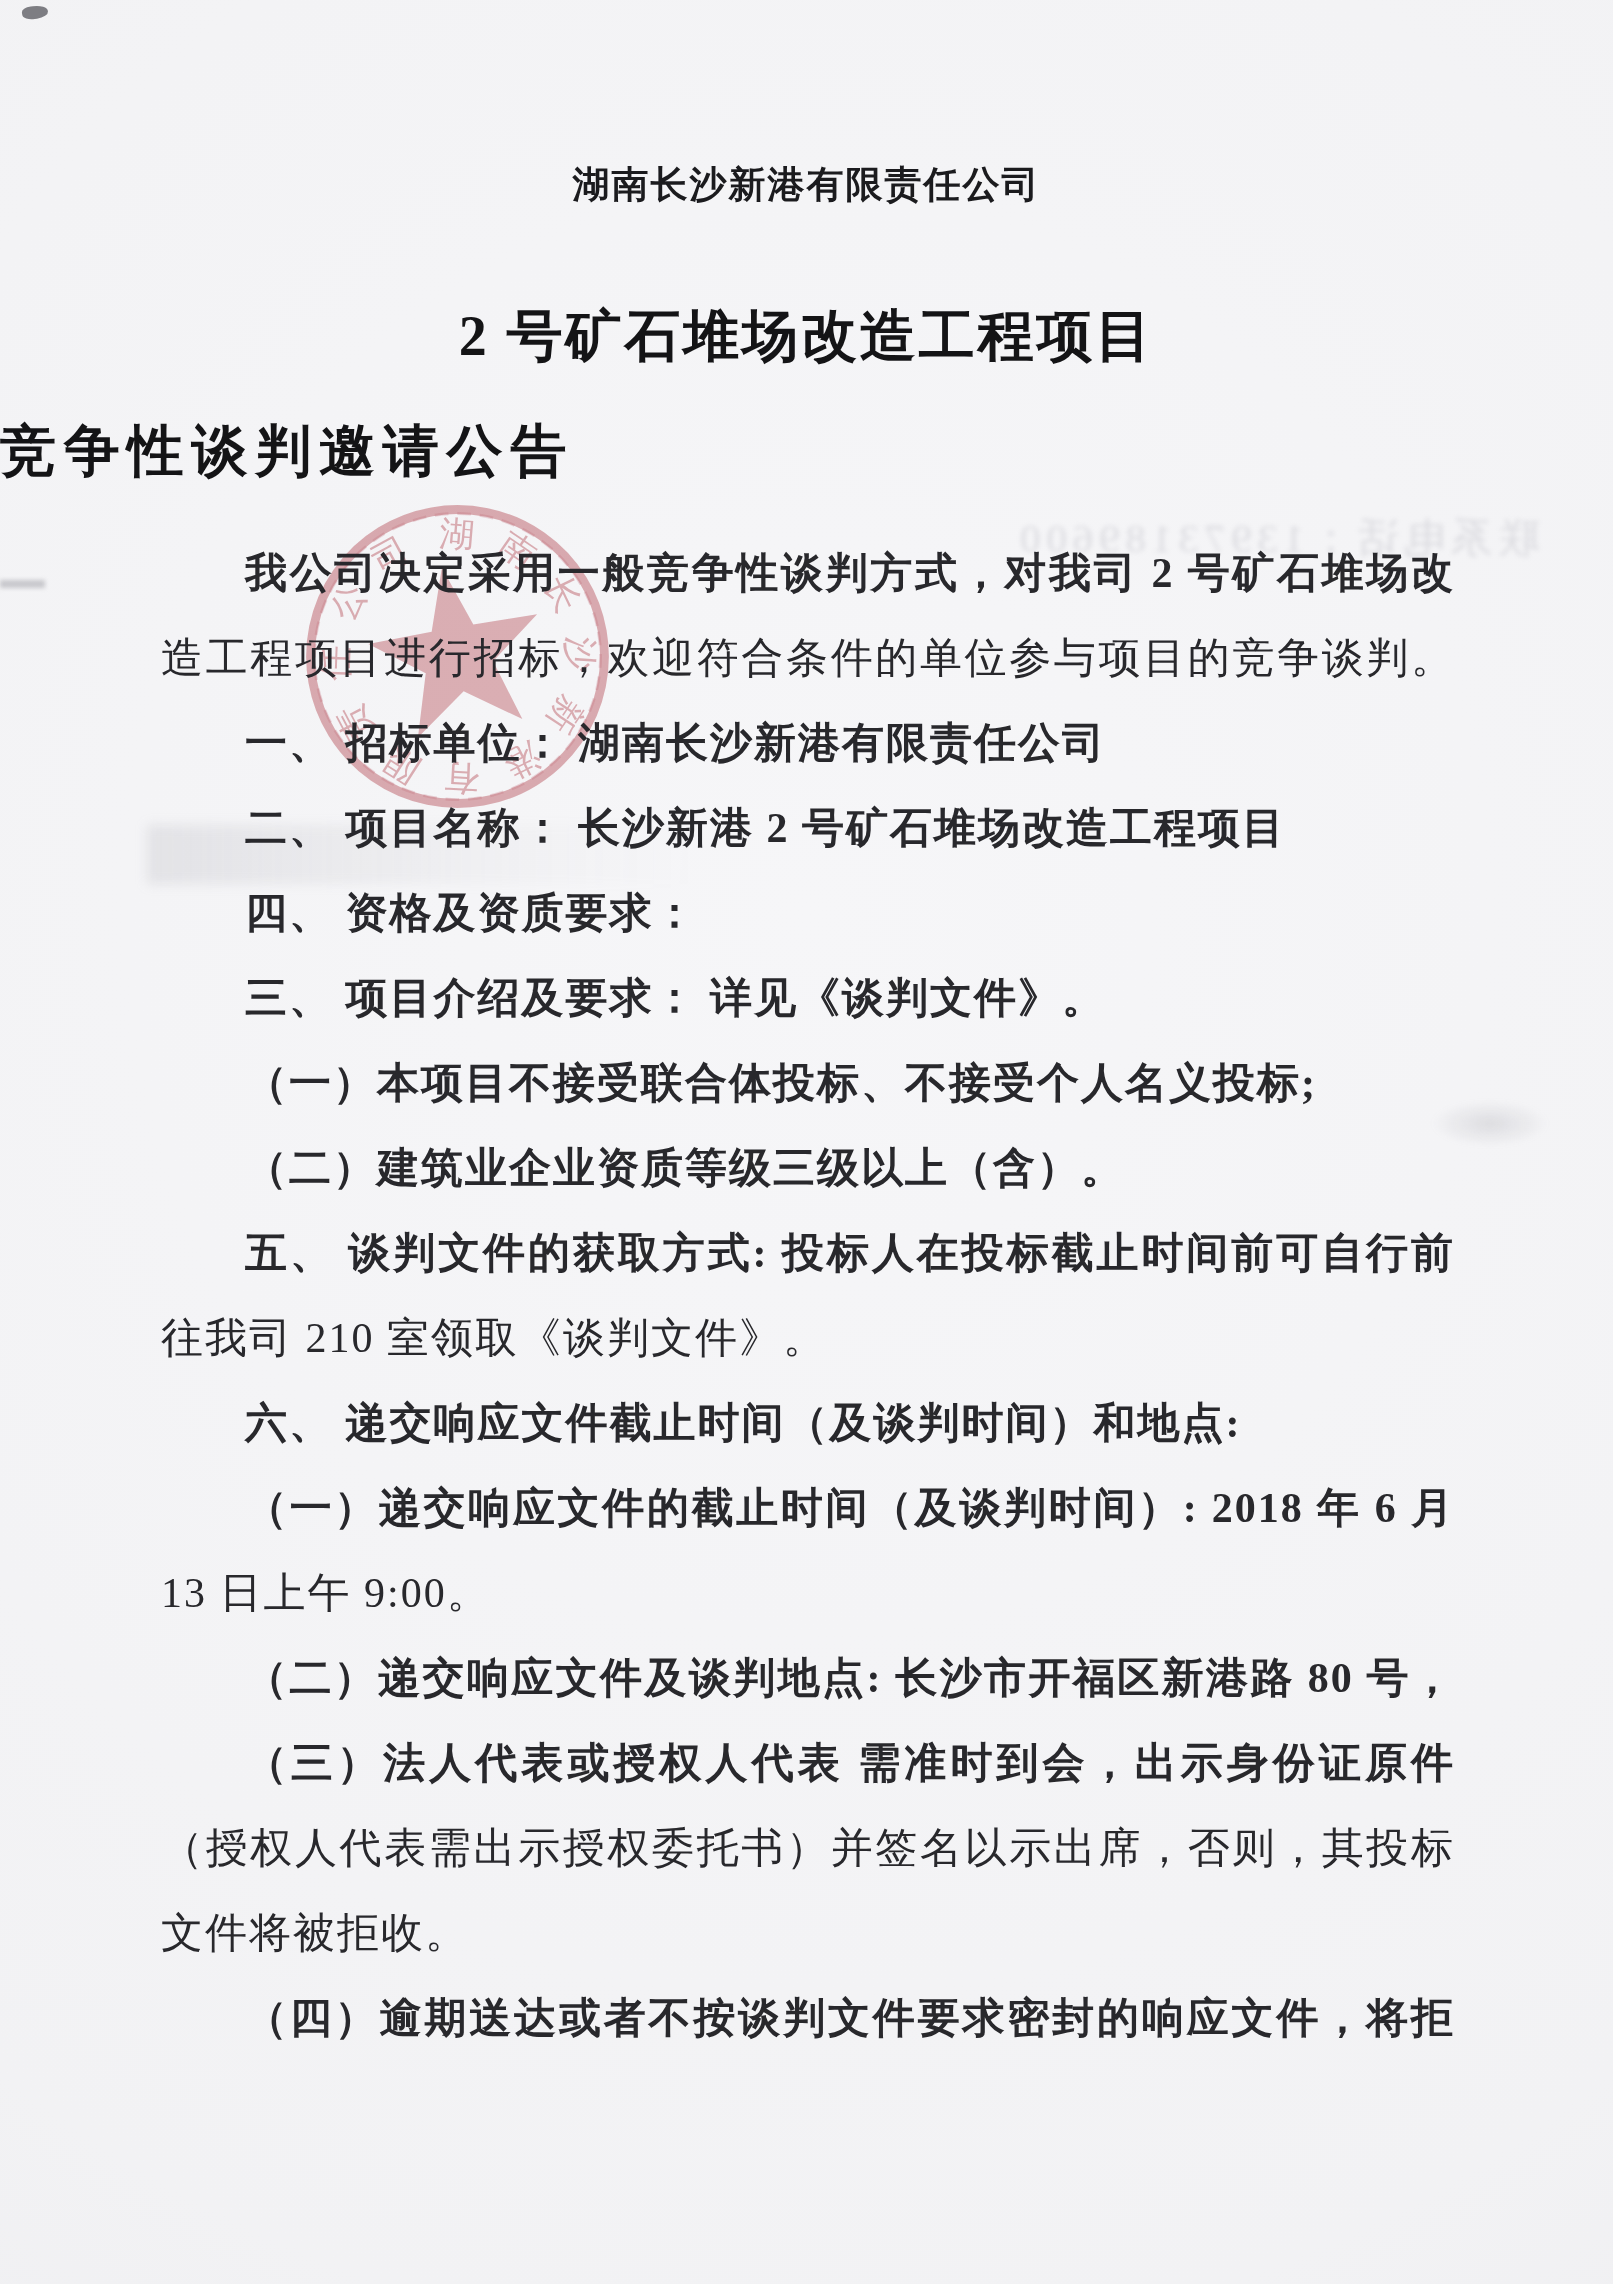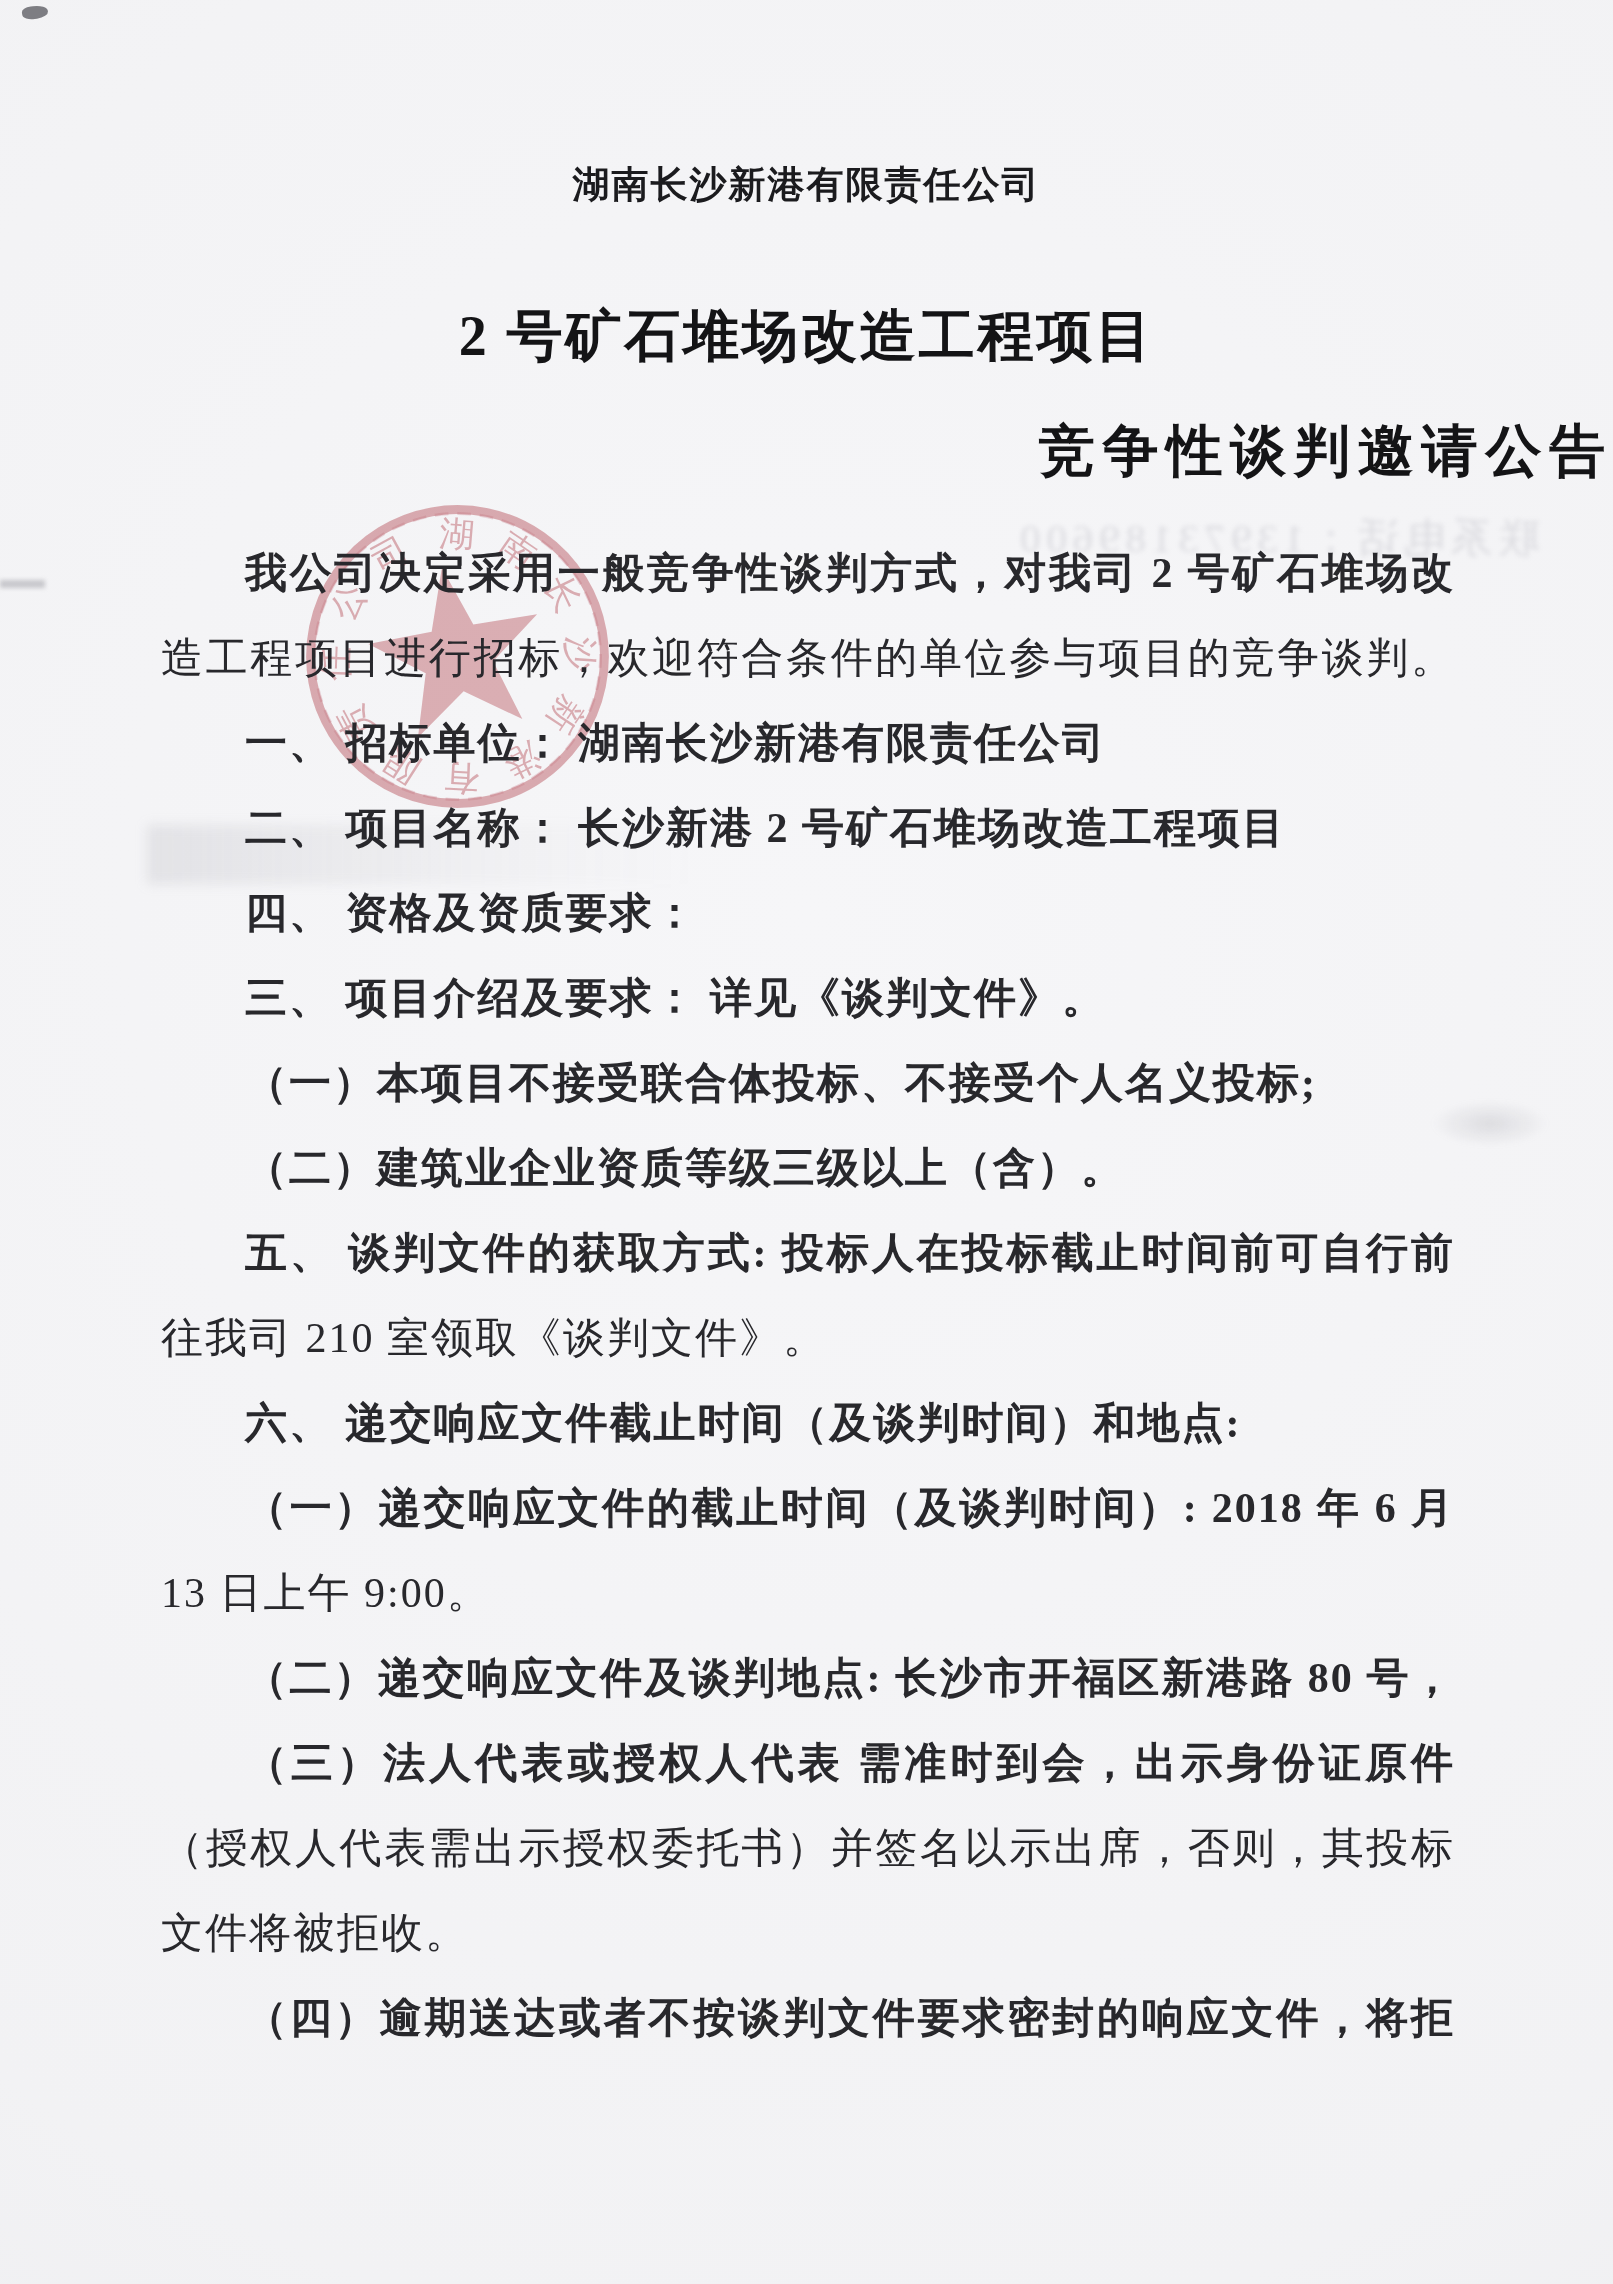--- a/index.html
+++ b/index.html
@@ -18,21 +18,21 @@
     text-align:center;font-size:37px;font-weight:600;
     letter-spacing:2px;color:#1b1b1e;
   }
   .project-title{
     position:absolute;top:299px;left:0;width:100%;
     text-align:center;font-size:56px;font-weight:bold;
     letter-spacing:2.9px;color:#141416;
   }
   .notice-title{
     position:absolute;top:414px;left:0;width:100%;
-    text-align:right;font-size:56px;font-weight:bold;
+    text-align:left;font-size:56px;font-weight:bold;
     letter-spacing:7.8px;color:#141416;
   }
   
   .body-text{
     position:absolute;top:531px;left:161px;width:1294px;
   }
   .line{
     height:85px;line-height:85px;
     font-size:42px;letter-spacing:2px;
     white-space:nowrap;

